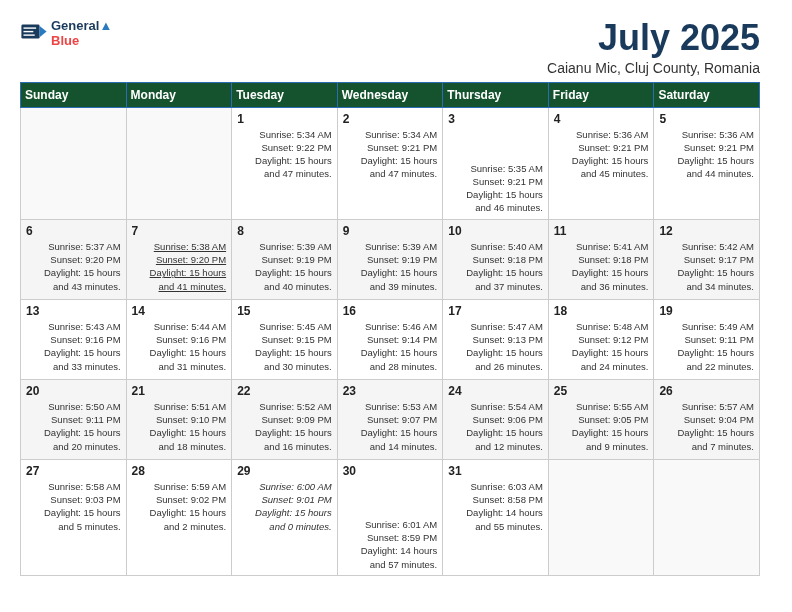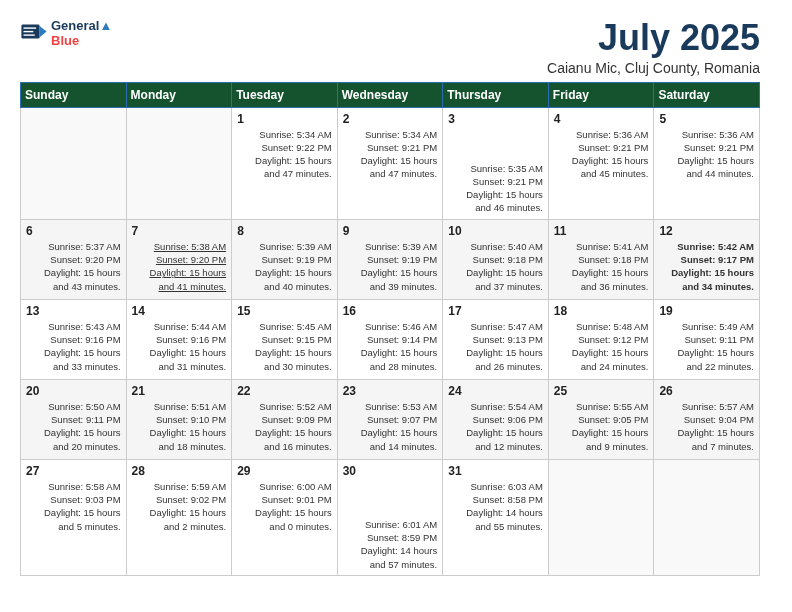--- a/index.html
+++ b/index.html
@@ -204,21 +204,21 @@
           </td>
           <td>
             <span class="day-num">11</span>
             <div class="cell-info" style="white-space: pre-line;">Sunrise: 5:41 AM
 Sunset: 9:18 PM
 Daylight: 15 hours
 and 36 minutes.</div>
           </td>
           <td>
             <span class="day-num">12</span>
-            <div class="cell-info" style="white-space: pre-line; font-weight: bold;">Sunrise: 5:42 AM
+            <div class="cell-info" style="white-space: pre-line;">Sunrise: 5:42 AM
 Sunset: 9:17 PM
 Daylight: 15 hours
 and 34 minutes.</div>
           </td>
         </tr>
         <tr>
           <td>
             <span class="day-num">13</span>
             <div class="cell-info" style="white-space: pre-line;">Sunrise: 5:43 AM
 Sunset: 9:16 PM
@@ -329,21 +329,21 @@
           </td>
           <td>
             <span class="day-num">28</span>
             <div class="cell-info" style="white-space: pre-line;">Sunrise: 5:59 AM
 Sunset: 9:02 PM
 Daylight: 15 hours
 and 2 minutes.</div>
           </td>
           <td>
             <span class="day-num">29</span>
-            <div class="cell-info" style="white-space: pre-line;">Sunrise: 6:00 AM
+            <div class="cell-info" style="white-space: pre-line; font-style: italic;">Sunrise: 6:00 AM
 Sunset: 9:01 PM
 Daylight: 15 hours
 and 0 minutes.</div>
           </td>
           <td>
             <span class="day-num">30</span>
             <div class="cell-info" style="white-space: pre-line; margin-top: 40px;">Sunrise: 6:01 AM
 Sunset: 8:59 PM
 Daylight: 14 hours
 and 57 minutes.</div>

